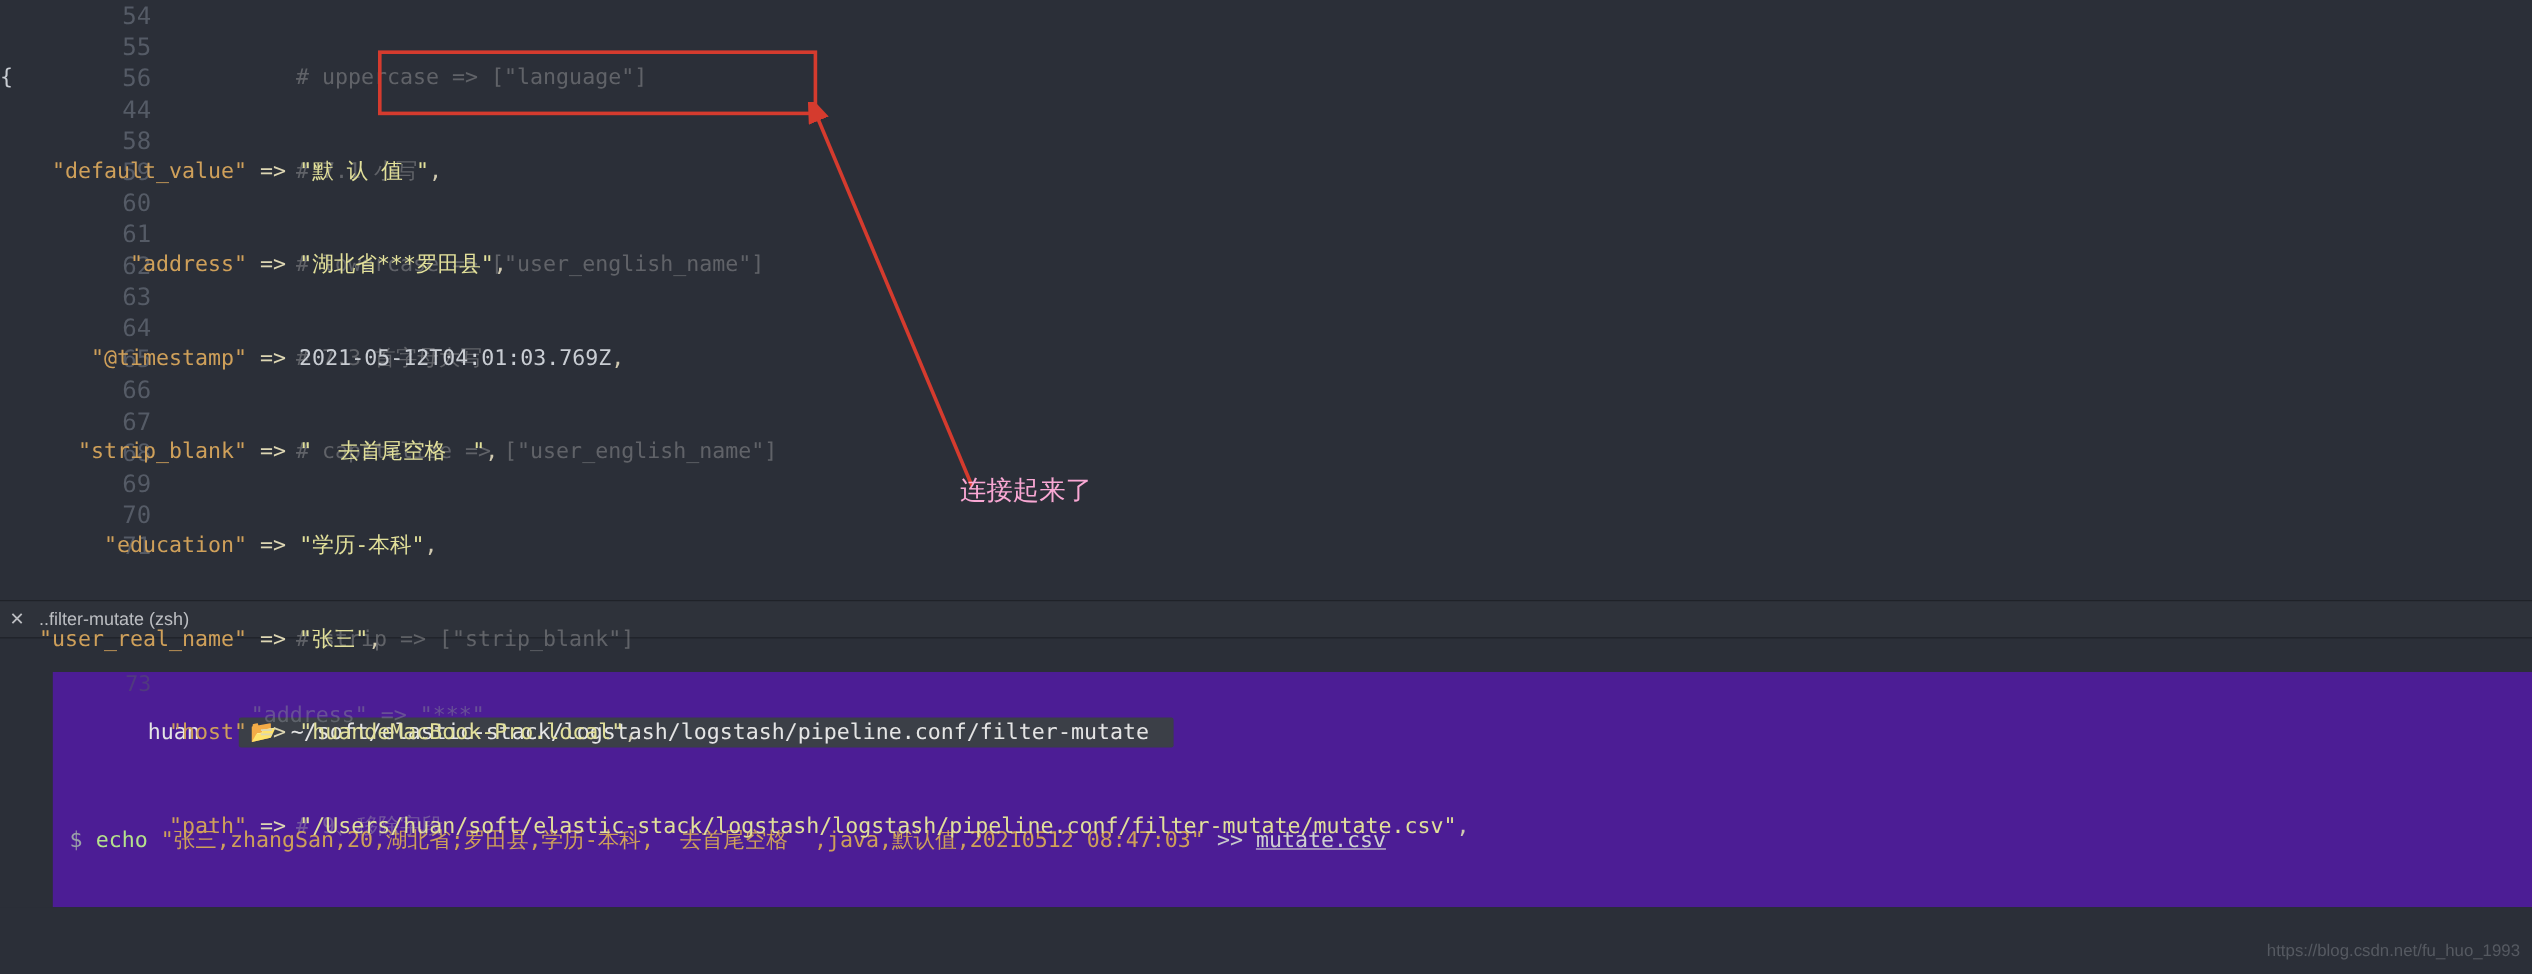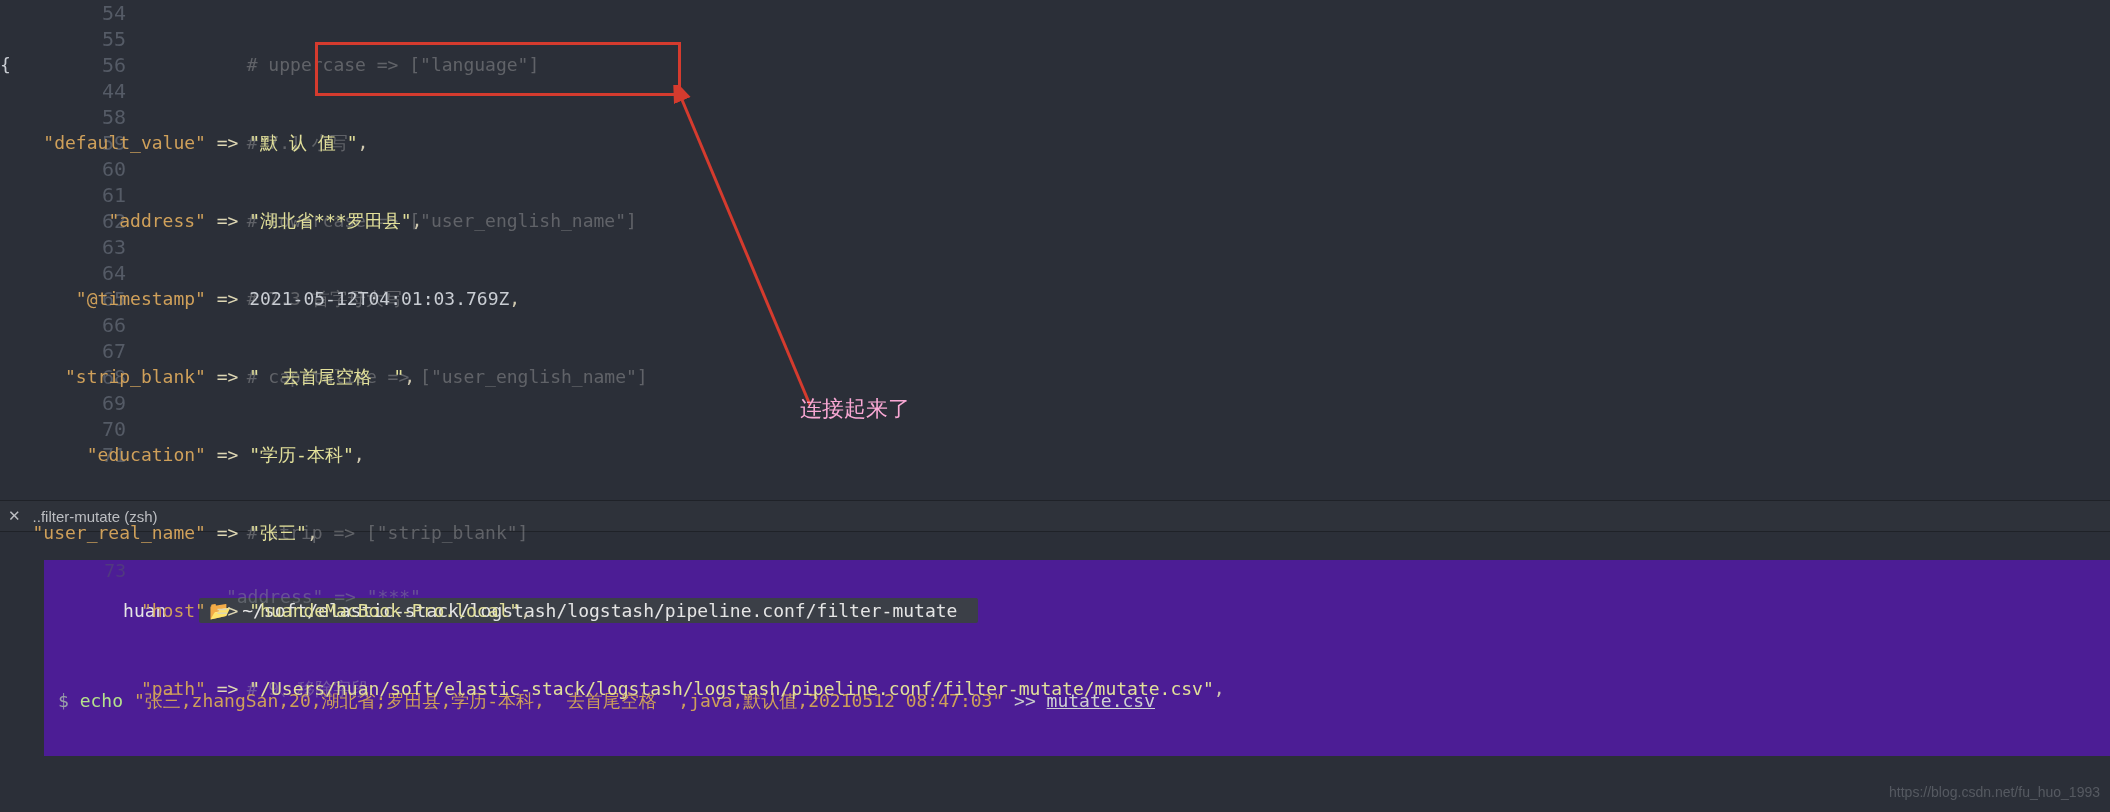--- a/index.html
+++ b/index.html
@@ -13,21 +13,21 @@
   .front-layer .key{color:#cfa05a;}
   .front-layer .str{color:#e2e09a;}
   .front-layer .arr{color:#ddd6b3;}
   .front-layer .pun{color:#d0c9b0;}
   .front-layer .w{color:#c9cdd3;}
   .red-box{position:absolute;border:3px solid #d53b2e;pointer-events:none;}
   .red-label{position:absolute;color:#f9a8d4;font-size:22px;font-family:"PingFang SC","Microsoft YaHei",sans-serif;}
   svg.arrow{position:absolute;pointer-events:none;}
   .tab-bar{display:flex;align-items:center;background:#2e323a;height:30px;border-top:1px solid #1f2228;border-bottom:1px solid #1f2228;color:#bcbec2;font-size:15px;padding-left:8px;font-family:"Helvetica Neue",Arial,sans-serif;}
   .tab-bar .x{margin-right:12px;font-weight:300;display:inline-block;}
-  .ghost-line{position:relative;height:28px;line-height:26px;color:#8a8f97;opacity:0.45;white-space:pre;padding-left:85px;}
+  .ghost-line{position:relative;height:28px;line-height:26px;color:#8a8f97;opacity:0.45;white-space:pre;padding-left:68px;}
   .ghost-ln{position:absolute;left:70px;width:56px;text-align:right;color:#555b66;}
   .term{background:#4c1d95;padding-top:6px;padding-bottom:10px;margin-left:44px;}
   .term .row{white-space:pre;line-height:30px;padding-left:14px;color:#c8cacc;font-size:18px;}
   .apple{color:#e0e0e0;}
   .seg-user{color:#e5e5e5;}
   .seg-path{color:#e5e5e5;background:#3b3f47;padding:2px 10px;border-radius:2px;}
   .seg-path .fold{color:#cfcfcf;}
   .prompt{color:#9aa0a8;}
   .cmd{color:#b5e28c;font-weight:normal;}
   .arg{color:#cfa05a;}

